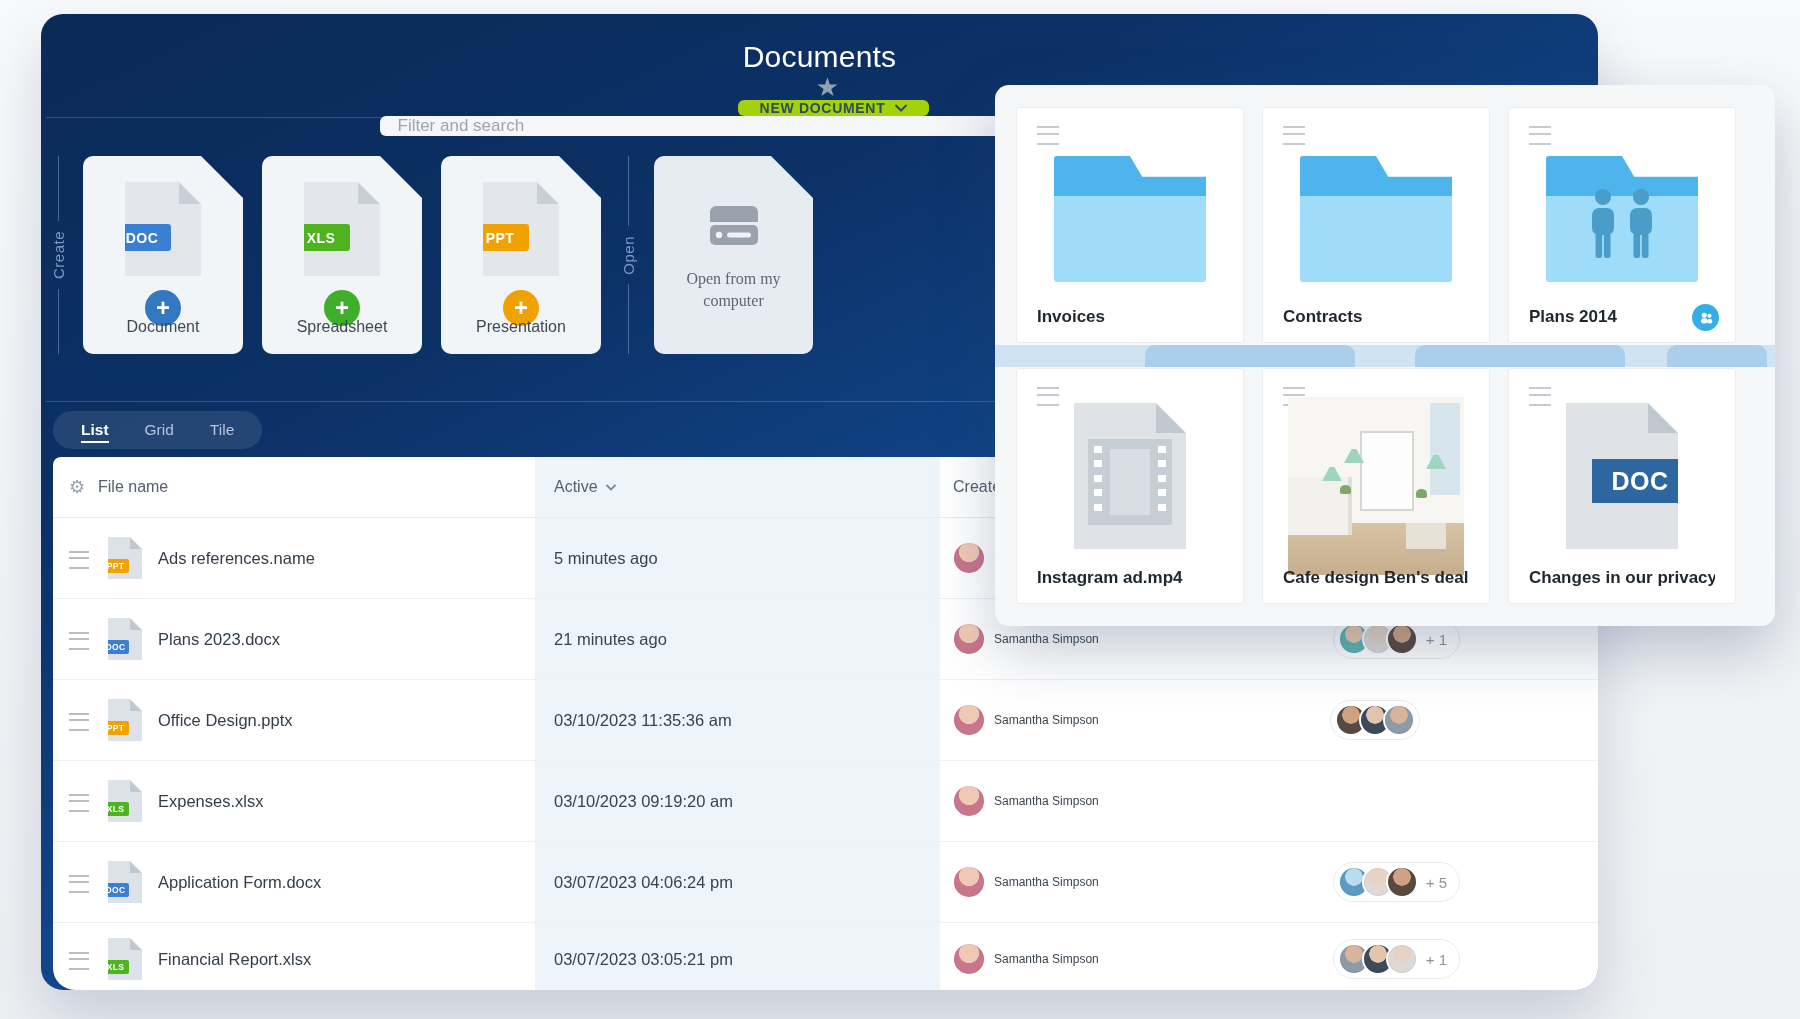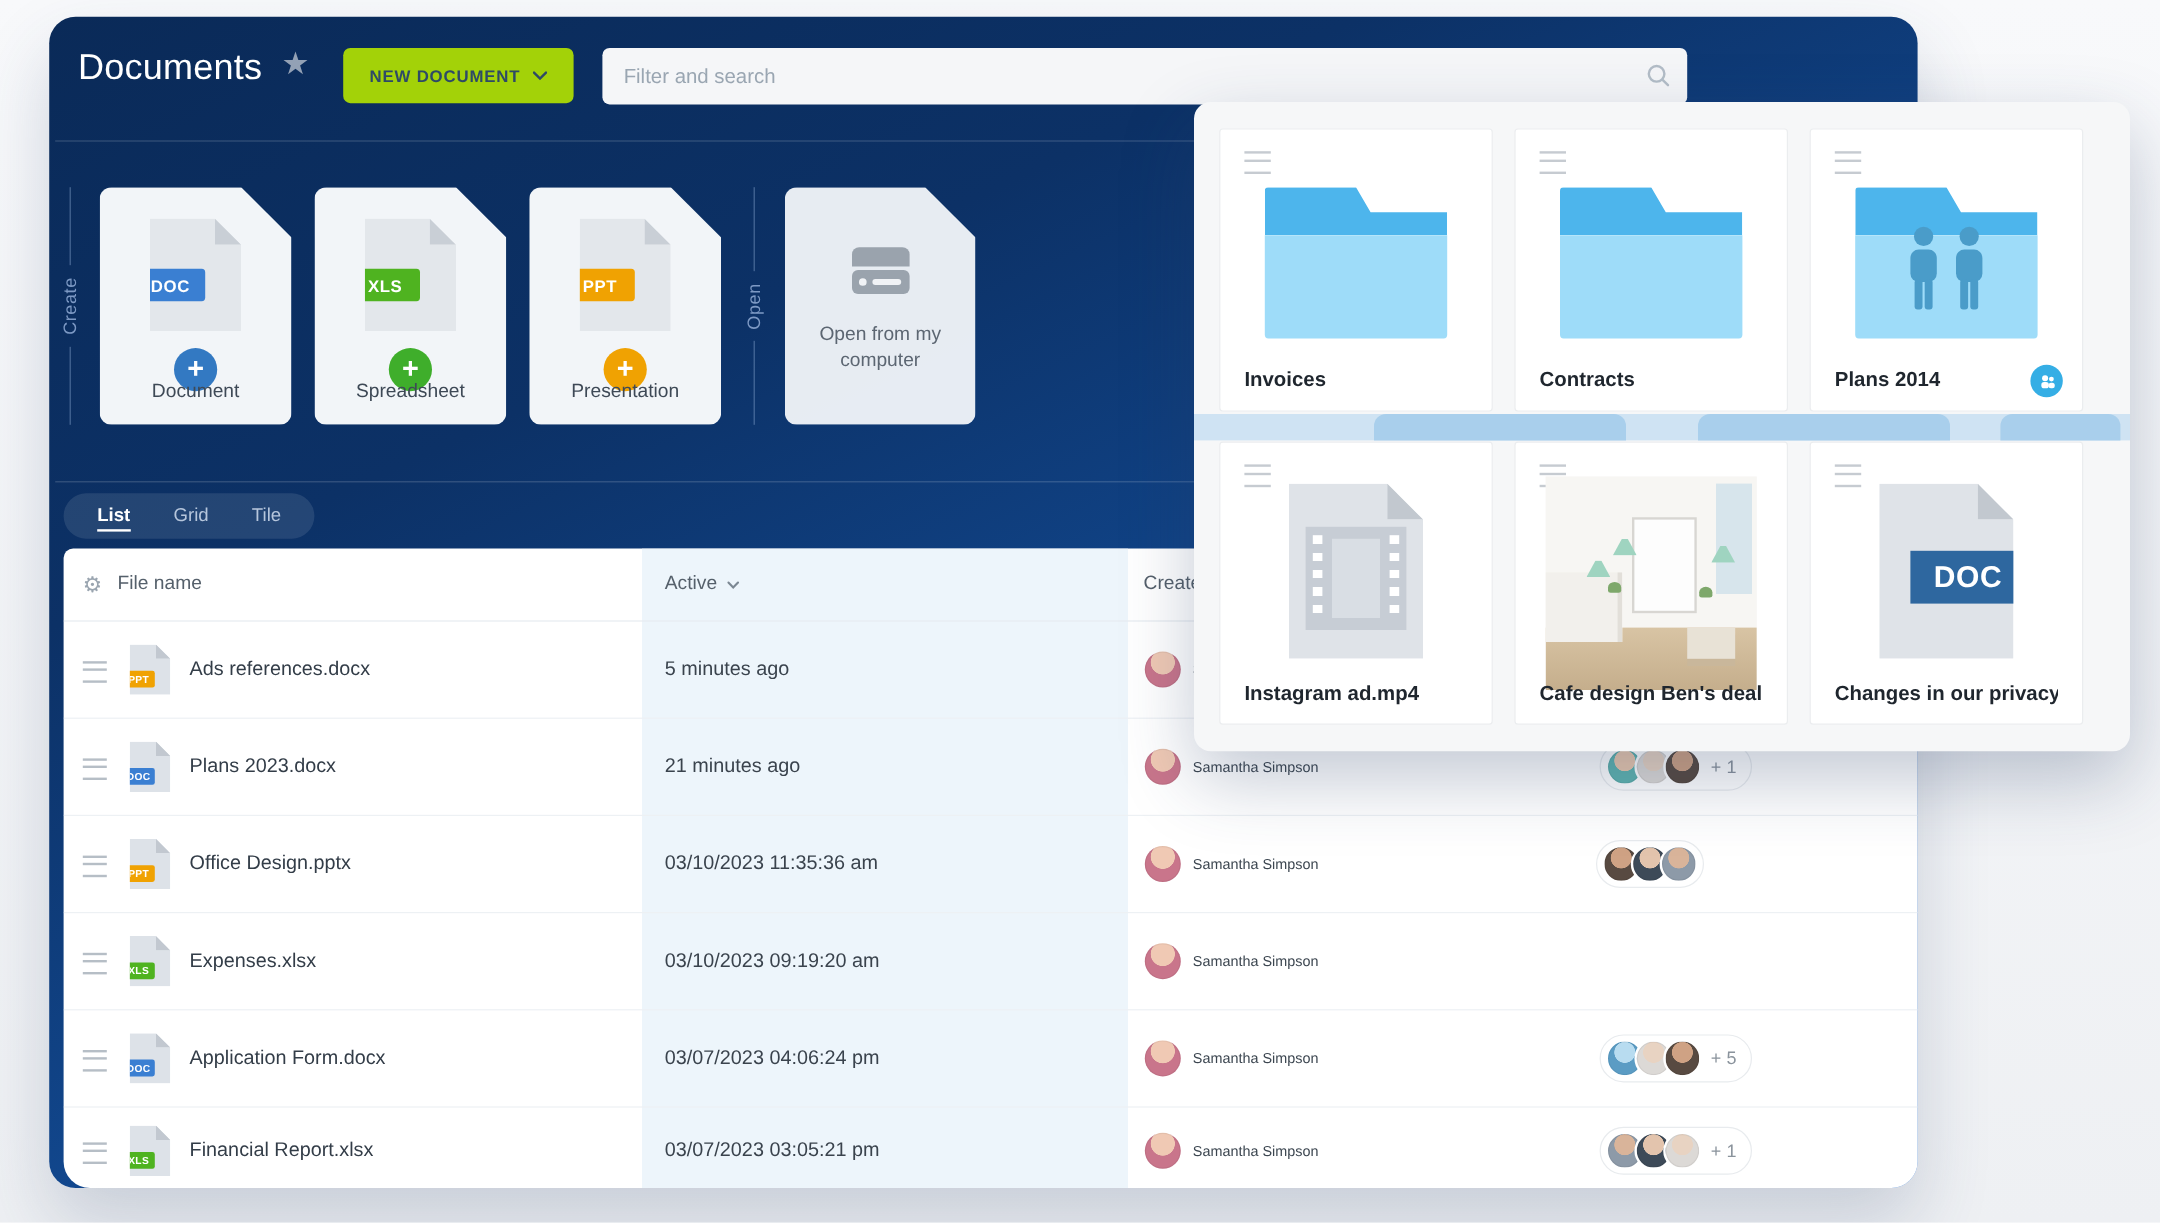--- a/index.html
+++ b/index.html
@@ -5,21 +5,21 @@
   html,body{margin:0;padding:0;}
   .page{position:relative;width:1800px;height:1019px;overflow:hidden;
     background:linear-gradient(180deg,#f8f9fb 0%,#eef0f3 100%);
     font-family:"Liberation Sans",sans-serif;}
 
   
   .window{position:absolute;left:41px;top:14px;width:1557px;height:976px;border-radius:22px;
     background:linear-gradient(155deg,#0a2a58 0%,#0c3166 30%,#124a93 62%,#2a71cf 100%);
     box-shadow:0 30px 60px rgba(50,70,110,.20);z-index:1;}
 
-  .win-header{position:absolute;left:24px;top:26px;right:24px;height:52px;display:flex;}
+  .win-header{position:absolute;left:24px;top:26px;right:24px;height:52px;display:flex;align-items:center;flex-direction:column;}
   .page-title{color:#fff;font-size:30px;font-weight:400;letter-spacing:.2px;}
   .star{color:#93a1b5;font-size:26px;margin-left:16px;line-height:1;}
   .btn-new{margin-left:28px;height:46px;padding:0 22px;border:none;border-radius:6px;
     background:#a3d208;color:#2e4a66;font-weight:bold;font-size:14px;letter-spacing:.7px;
     display:flex;align-items:center;gap:10px;cursor:pointer;font-family:inherit;}
   .btn-new svg{display:block;}
   .search-wrap{margin-left:24px;position:relative;width:904px;height:47px;}
   .search-input{width:100%;height:100%;box-sizing:border-box;border:none;border-radius:6px;
     background:#f5f6f8;padding:0 44px 0 18px;font-size:17px;color:#2f3a45;font-family:inherit;outline:none;}
   .search-input::placeholder{color:#9aa6b2;}
@@ -47,21 +47,21 @@
   .doc-page .fold{position:absolute;top:0;right:0;width:22px;height:22px;background:#c9cfd6;
     clip-path:polygon(0 0,100% 100%,0 100%);}
   .type-badge{position:absolute;left:-12px;top:42px;width:58px;height:27px;border-radius:3px;
     color:#fff;font-size:14px;font-weight:bold;display:flex;align-items:center;justify-content:center;letter-spacing:.5px;}
   .badge-doc{background:#3a7fd2;} .badge-xls{background:#4fb320;} .badge-ppt{background:#f0a202;}
   .plus-circle{width:36px;height:36px;border-radius:50%;margin:14px auto 0;color:#fff;font-size:24px;
     font-weight:bold;display:flex;align-items:center;justify-content:center;line-height:1;}
   .plus-doc{background:#3379c2;} .plus-xls{background:#3fae2b;} .plus-ppt{background:#f0a202;}
   .card-label{position:absolute;left:0;right:0;bottom:18px;text-align:center;font-size:16px;color:#3e4956;}
 
-  .open-card-inner{height:100%;display:flex;flex-direction:column;align-items:center;justify-content:center;gap:20px;padding-top:6px;box-sizing:border-box;}
+  .open-card-inner{height:100%;display:flex;flex-direction:column;align-items:center;justify-content:center;gap:20px;padding-top:6px;box-sizing:border-box;font-family:Liberation Serif, serif;}
   .open-label{font-size:16px;color:#5c6672;text-align:center;line-height:1.35;width:130px;}
   .card.o2 .open-label{color:rgba(48,72,108,.78);}
 
   
   .tabs{position:absolute;left:12px;top:397px;height:38px;display:inline-flex;align-items:center;
     gap:36px;padding:0 28px;border-radius:19px;background:rgba(255,255,255,.10);}
   .tab{font-size:15.5px;color:#b6c6dc;cursor:pointer;}
   .tab.active{color:#fff;font-weight:bold;}
   .tab.active span{border-bottom:2px solid #fff;padding-bottom:3px;}
 
@@ -258,21 +258,21 @@
         </div>
         <div class="hcell h-created">Created by</div>
       </div>
 
       <div class="t-row">
         <div class="handle"></div>
         <div class="file-ico">
             <div class="fold"></div>
             <div class="mini-badge badge-ppt">PPT</div>
           </div>
-        <div class="cell-name">Ads references.docx</div>
+        <div class="cell-name">Ads references.name</div>
         <div class="cell-time">5 minutes ago</div>
         <div class="cell-avatar av samantha"></div>
         <div class="cell-creator">Samantha Simpson</div>
       </div>
 
       <div class="t-row">
         <div class="handle"></div>
         <div class="file-ico">
             <div class="fold"></div>
             <div class="mini-badge badge-doc">DOC</div>

